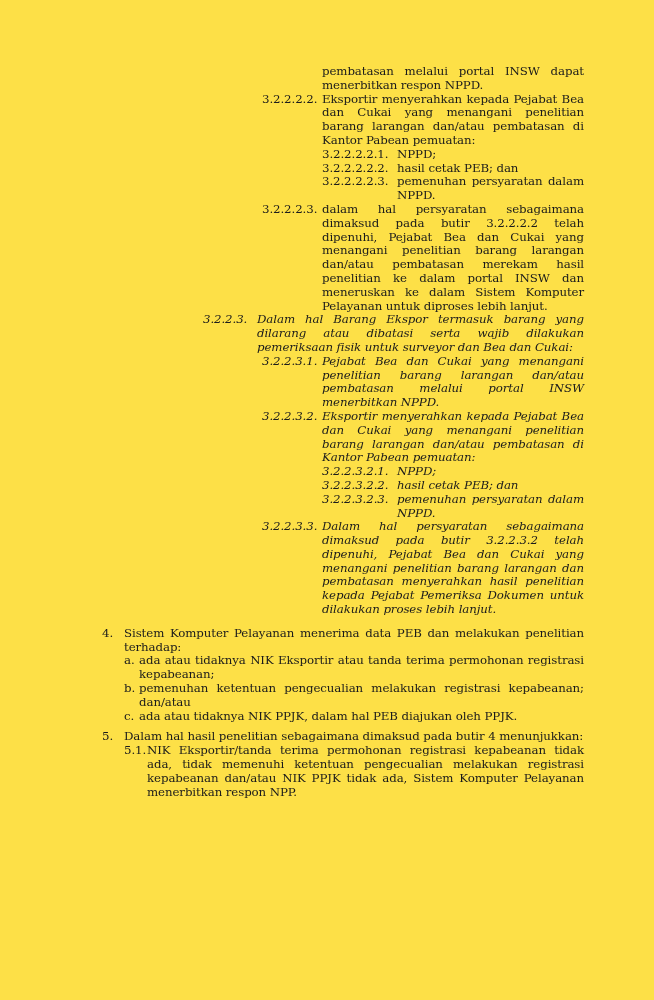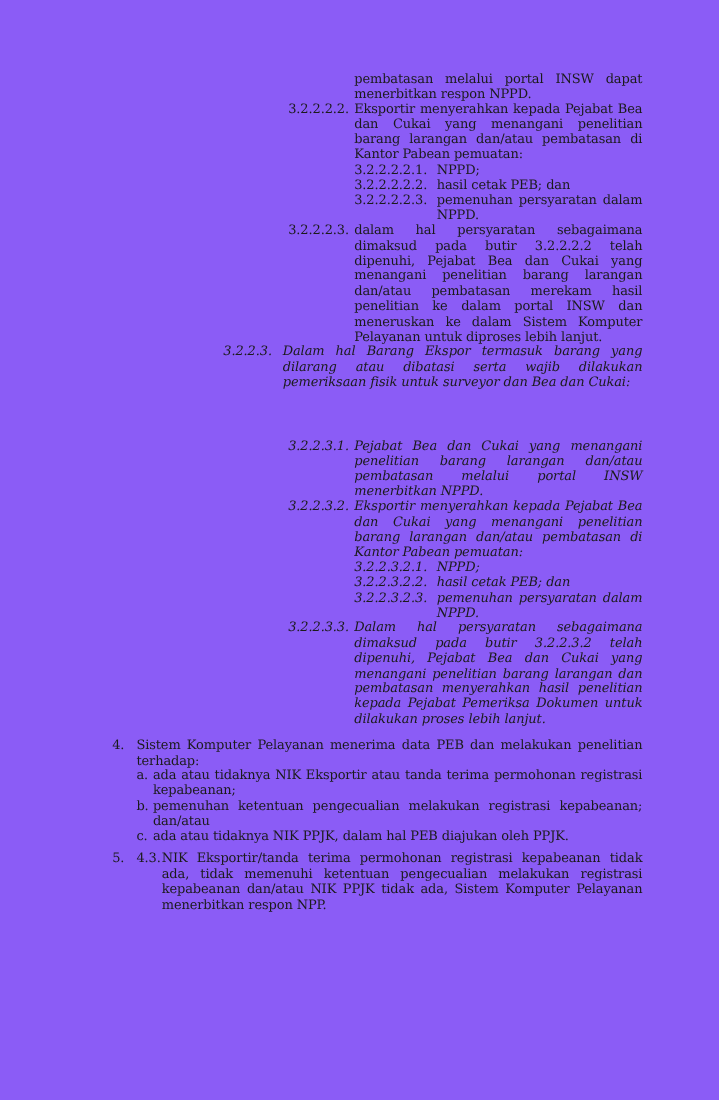--- a/index.html
+++ b/index.html
@@ -1,21 +1,21 @@
 <!DOCTYPE html>
 <html><head>
 <meta charset="utf-8">
 <style>
   * { margin: 0; padding: 0; box-sizing: border-box; }
   html, body { background: #ffffff; }
   .page {
     position: relative;
     width: 654px;
     height: 1000px;
-    background: #8b5cf6;
+    background: #fde047;
     color: #1b1b1b;
     font-family: "DejaVu Serif", serif;
     font-size: 11.8px;
     line-height: 13.8px;
     letter-spacing: -0.1px;
     overflow: hidden;
   }
   .flow { position: absolute; top: 65px; left: 0; width: 654px; }
 
   .jtext { text-align: justify; }
@@ -29,21 +29,21 @@
   .padB    { padding-left: 75px; }  
   .pad3223 { padding-left: 54px; font-style: italic; }  
   .pad22   { padding-left: 22px; }  
   .pad15   { padding-left: 15px; }  
   .pad23   { padding-left: 23px; }  
 
   
   .cont       { margin-left: 322px; width: 262px; }
   .levelA     { margin-left: 262px; width: 322px; }
   .clause3223 { margin-left: 203px; width: 381px; }
-  .shift5     { margin-left: 5px; margin-top: 44px; }
+  .shift5     { margin-left: 5px; }
   .sect       { margin-left: 102px; width: 482px; }
 
   .gap10 { margin-top: 10px; }
   .gap7  { margin-top: 7px; }
 </style>
 </head>
 <body>
 
 <div class="page">
   <div class="flow">
@@ -138,23 +138,24 @@
             <span class="num">c.</span>
             <div class="jtext">ada atau tidaknya NIK PPJK, dalam hal PEB diajukan oleh PPJK.</div>
           </div>
         </div>
       </div>
     </div>
 
     <div class="item sect pad22 gap7">
       <span class="num">5.</span>
       <div class="body">
+        <div class="jtext">Dalam hal hasil penelitian sebagaimana dimaksud pada butir 4 menunjukkan:</div>
         <div>
           <div class="item pad23">
-            <span class="num">4.3.</span>
+            <span class="num">5.1.</span>
             <div class="jtext">NIK Eksportir/tanda terima permohonan registrasi kepabeanan tidak ada, tidak memenuhi ketentuan pengecualian melakukan registrasi kepabeanan dan/atau NIK PPJK tidak ada, Sistem Komputer Pelayanan menerbitkan respon NPP.</div>
           </div>
         </div>
       </div>
     </div>
 
   </div>
 </div>
 
 </body></html>

